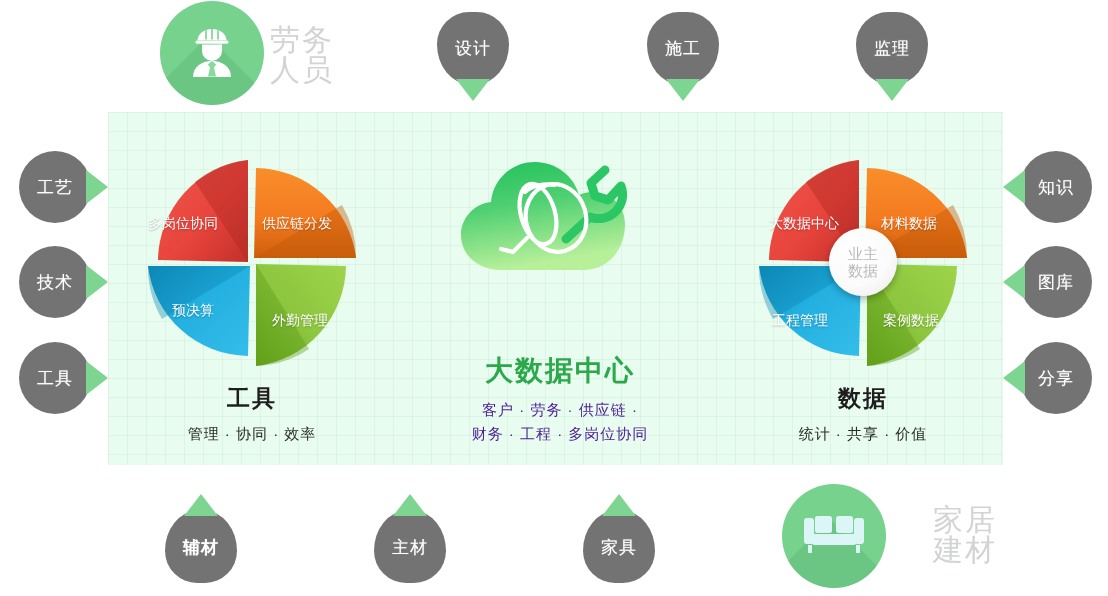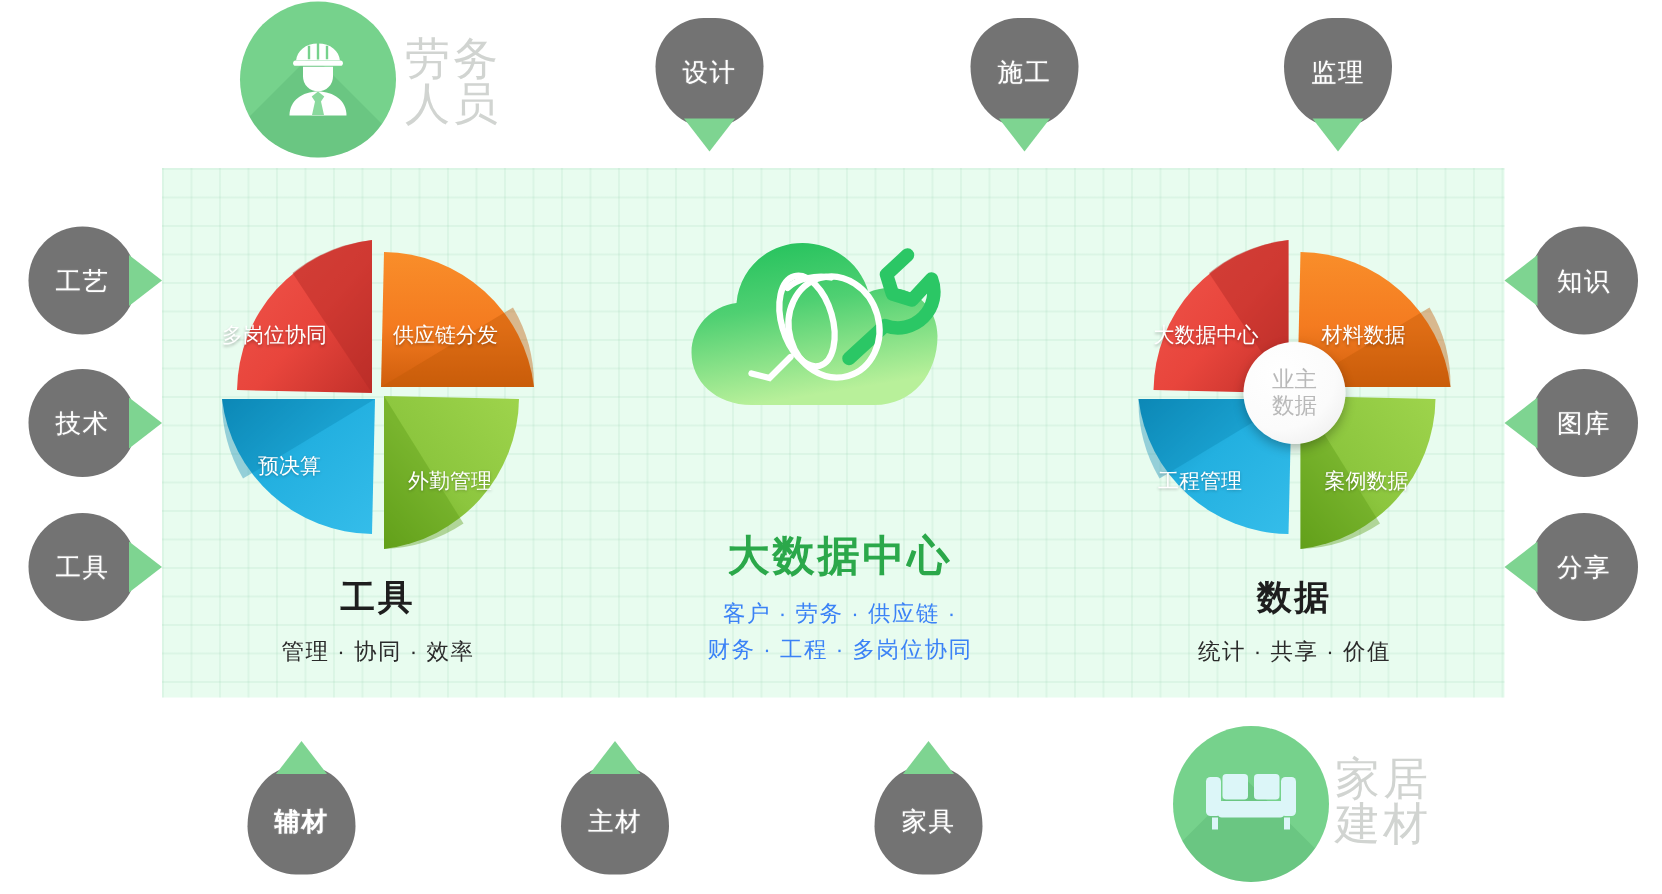--- a/index.html
+++ b/index.html
@@ -109,21 +109,21 @@
     font-size:23px;font-weight:bold;color:#1e1e1e;letter-spacing:2px;
   }
   .caption .sub{
     margin-top:11px;font-size:15px;color:#2b2b2b;letter-spacing:1px;
   }
   .center-block{position:absolute;left:400px;top:352px;width:320px;text-align:center;}
   .center-block .title{
     font-size:28px;font-weight:bold;color:#2ba84a;letter-spacing:2px;
   }
   .center-block .line{
-    font-size:15px;color:#3b82f6;letter-spacing:1px;line-height:24px;margin-top:8px;
+    font-size:15px;color:#4c1d95;letter-spacing:1px;line-height:24px;margin-top:8px;
   }
   .cloud{position:absolute;left:455px;top:148px;width:190px;height:135px;}
 </style>
 </head>
 <body>
 
 <div id="stage">
 
   <div class="panel">
     <div class="grid"></div>
@@ -196,21 +196,21 @@
         <rect x="3" y="8" width="10" height="26" rx="3"></rect>
         <rect x="53" y="8" width="10" height="26" rx="3"></rect>
         <rect x="14" y="6" width="17" height="17" rx="2.5"></rect>
         <rect x="35" y="6" width="17" height="17" rx="2.5"></rect>
         <rect x="11" y="24" width="44" height="11" rx="2.5"></rect>
         <rect x="7" y="35" width="4" height="8"></rect>
         <rect x="55" y="35" width="4" height="8"></rect>
       </g>
     </svg>
   </div>
-  <div class="badge-text" style="left:890px;top:505px;">
+  <div class="badge-text" style="left:933px;top:505px;">
     <div>家居</div>
     <div>建材</div>
   </div>
 
   <div class="wheel" style="left:132px;top:142px;">
     <svg width="240" height="240" viewBox="0 0 240 240">
       <defs>
         <linearGradient id="lr" x1="0" y1="0" x2="1" y2="1">
           <stop offset="0%" stop-color="#f0564c"></stop>
             <stop offset="55%" stop-color="#e8453c"></stop>

